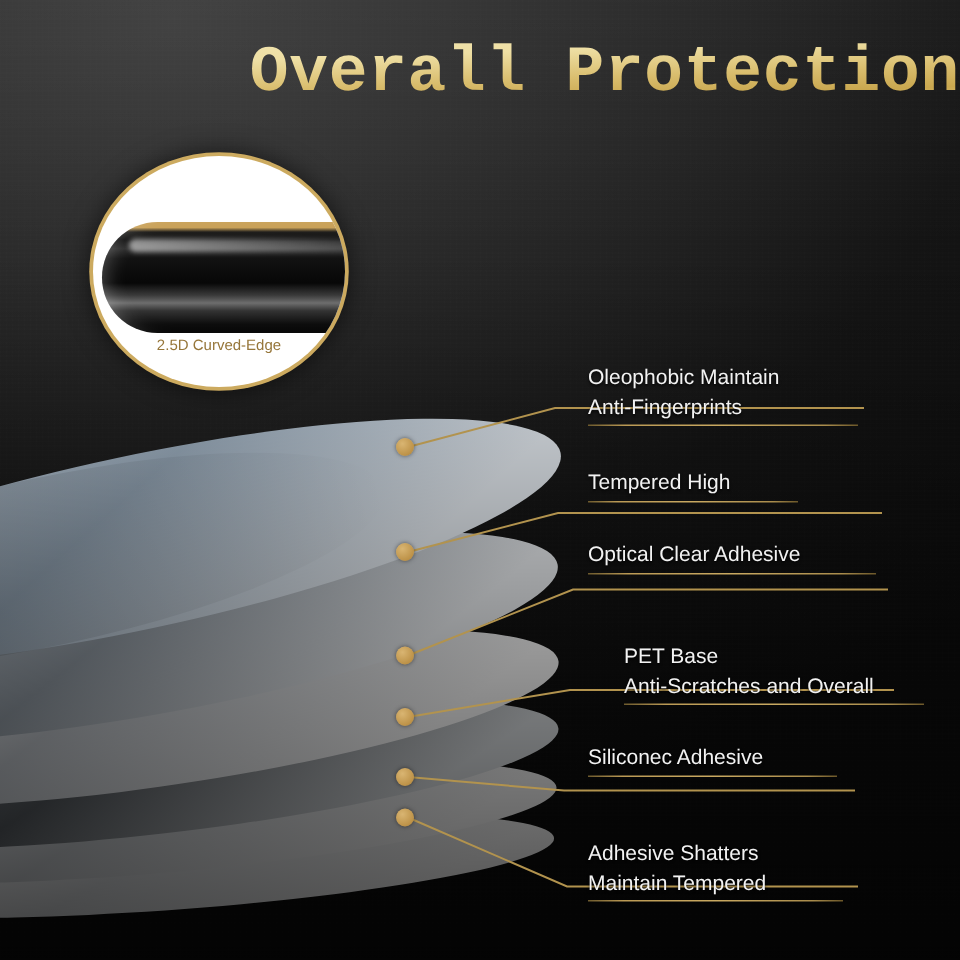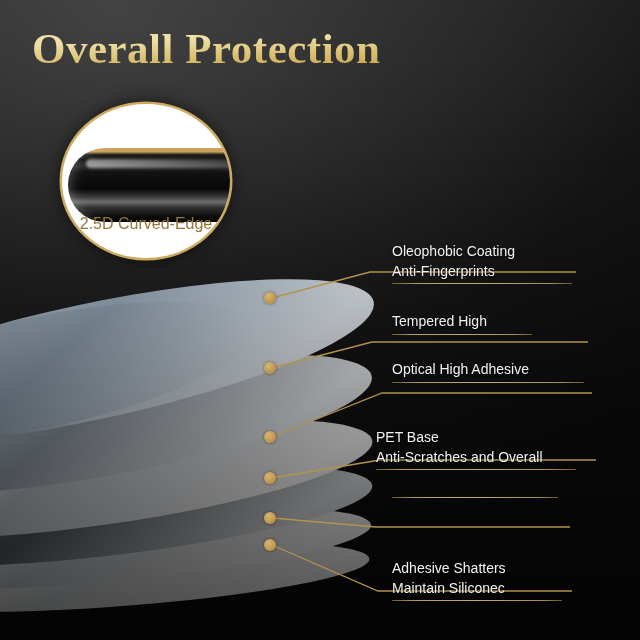--- a/index.html
+++ b/index.html
@@ -28,25 +28,25 @@
   .bg-noise{
     position:absolute;inset:0;opacity:.5;
     background-image:
       repeating-linear-gradient(0deg, rgba(255,255,255,.016) 0px, rgba(255,255,255,.016) 1px, rgba(0,0,0,0) 1px, rgba(0,0,0,0) 3px),
       repeating-linear-gradient(90deg, rgba(255,255,255,.012) 0px, rgba(255,255,255,.012) 1px, rgba(0,0,0,0) 1px, rgba(0,0,0,0) 4px);
   }
 
   
   .title{
     position:absolute;left:0;right:0;top:24px;
-    text-align:left;
+    text-align:right;
     font-size:43px;
     font-weight:bold;
     letter-spacing:.5px;
-    font-family:Liberation Serif, serif;
+    font-family:Liberation Mono, monospace;
     background:linear-gradient(178deg,#f3e6b4 0%,#eedfa4 30%,#d9bd6d 58%,#c9a74f 78%,#e6d292 100%);
     -webkit-background-clip:text;background-clip:text;
     color:transparent;-webkit-text-fill-color:transparent;
     white-space:nowrap;
     margin-left:32px;
   }
 
   
   .layers{position:absolute;left:0;top:0;width:640px;height:640px;}
 
@@ -66,23 +66,23 @@
                       #121212 33%, #070707 55%, #3a3a3a 66%, #6e6e6e 73%, #333 80%, #0d0d0d 92%, #000 100%);
     box-shadow:inset 9px 0 14px -8px rgba(255,255,255,.30);
   }
   .inset-glass:after{
     content:"";position:absolute;left:18px;top:11px;width:170px;height:9px;
     border-radius:6px;
     background:linear-gradient(90deg, rgba(255,255,255,.55), rgba(255,255,255,.10));
     filter:blur(1.6px);
   }
   .inset-caption{
-    position:absolute;left:0;right:0;top:215px;
+    position:absolute;left:0;right:0;top:225px;
     text-align:center;
-    font-size:16px;
+    font-size:10px;
     color:#96763a;
     font-family:"Liberation Sans", sans-serif;
   }
 
   
   .callout{position:absolute;}
   .callout .txt{
     color:#f2f2f2;
     font-size:14px;
     line-height:19.5px;
@@ -187,44 +187,45 @@
   <div class="dot" style="left:264px;top:539px"></div>
 
   <div class="inset">
     <div class="inset-glass"></div>
   </div>
   <div class="inset-caption" style="left:62px;width:168px;">2.5D Curved-Edge</div>
 
   <div class="title">Overall Protection</div>
 
   <div class="callout" style="left:392px;top:242px">
-    <div class="txt">Oleophobic Coating</div>
+    <div class="txt">Oleophobic Maintain</div>
     <div class="txt">Anti-Fingerprints</div>
     <div class="rule" style="width:180px"></div>
   </div>
 
   <div class="callout" style="left:392px;top:312px">
     <div class="txt">Tempered High</div>
     <div class="rule" style="width:140px"></div>
   </div>
 
   <div class="callout" style="left:392px;top:360px">
-    <div class="txt">Optical High Adhesive</div>
+    <div class="txt">Optical Clear Adhesive</div>
     <div class="rule" style="width:192px"></div>
   </div>
 
-  <div class="callout" style="left:376px;top:428px">
+  <div class="callout" style="left:416px;top:428px">
     <div class="txt">PET Base</div>
     <div class="txt">Anti-Scratches and Overall</div>
     <div class="rule" style="width:200px"></div>
   </div>
 
   <div class="callout" style="left:392px;top:495px">
+    <div class="txt">Siliconec Adhesive</div>
     <div class="rule" style="width:166px"></div>
   </div>
 
   <div class="callout" style="left:392px;top:559px">
     <div class="txt">Adhesive Shatters</div>
-    <div class="txt">Maintain Siliconec</div>
+    <div class="txt">Maintain Tempered</div>
     <div class="rule" style="width:170px"></div>
   </div>
 
 </div>
 
 </body></html>

